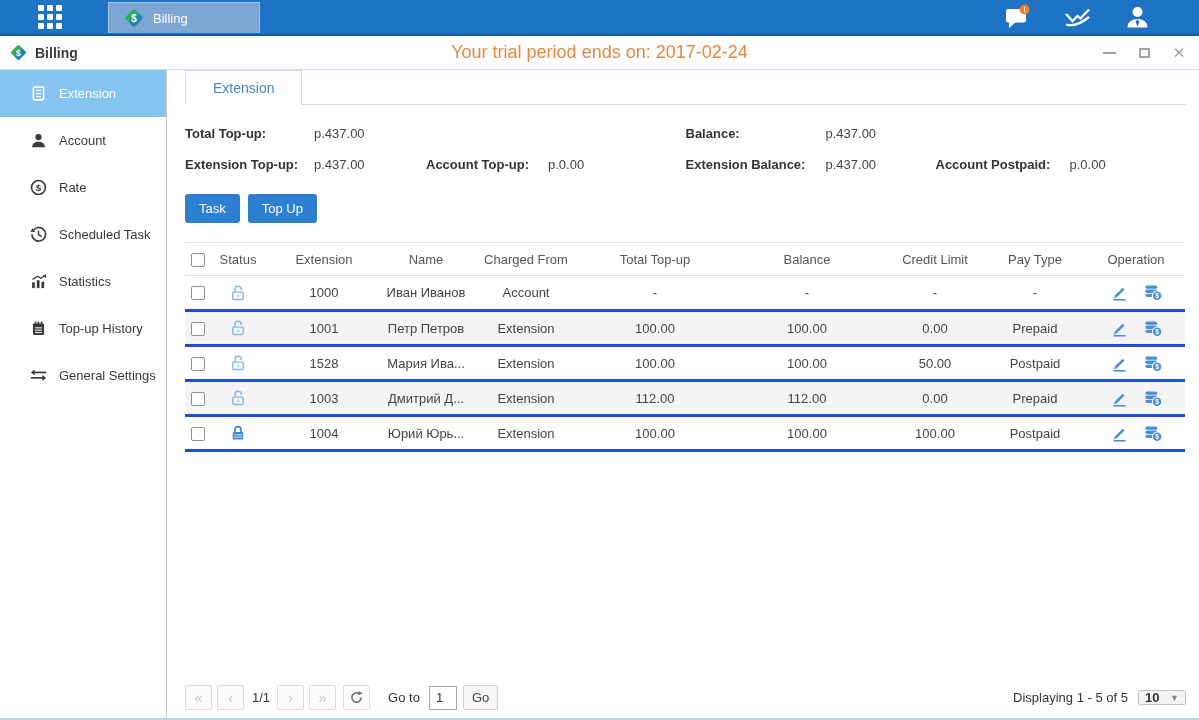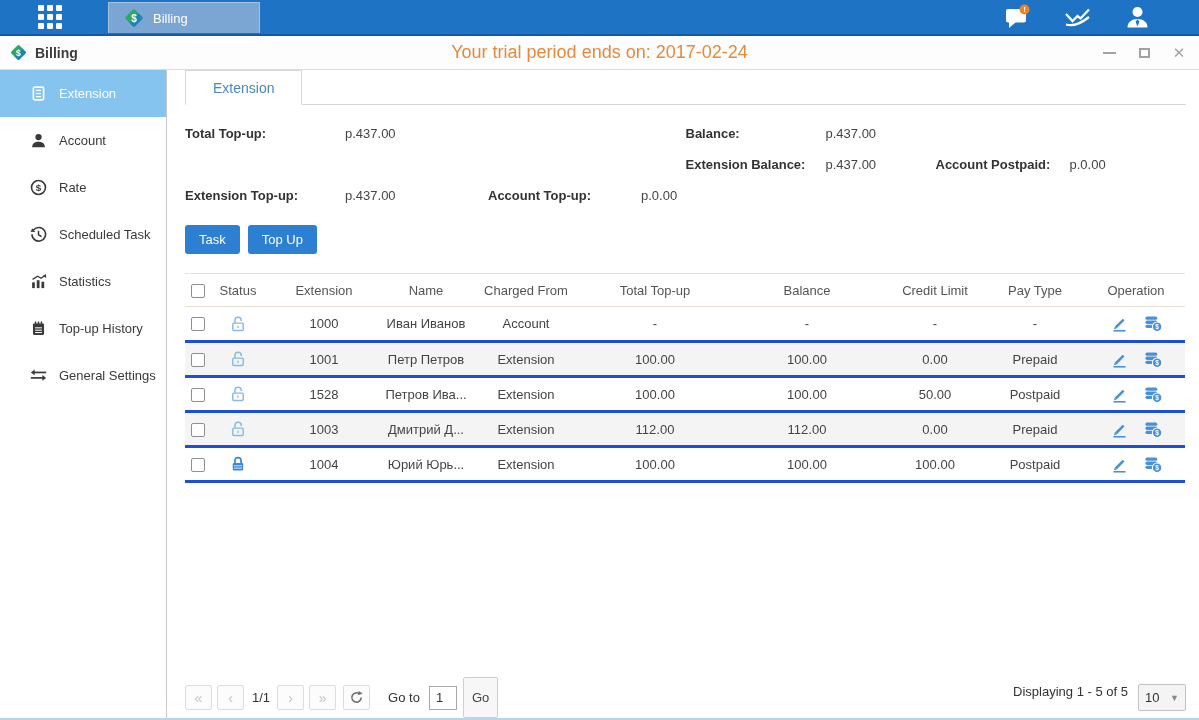--- a/index.html
+++ b/index.html
@@ -35,21 +35,21 @@
   .side-ico { width:18px; height:18px; display:flex; align-items:center; justify-content:center; }
 
   .main { flex:1; position:relative; padding:0 13px 0 18px; background:#fff; }
 
   
   .tabstrip { height:35px; border-bottom:1px solid #d8d8d8; }
   .tab { display:inline-block; height:35px; line-height:34px; padding:0 27px; border:1px solid #d8d8d8; border-bottom:1px solid #fff; background:#fff; color:#4c86c0; font-size:14px; position:relative; top:0; margin-bottom:-1px; cursor:pointer; }
 
   
   .summary { margin-top:13px; display:grid; grid-template-columns:1fr 1fr; font-size:13px; }
-  .sum-left { display:grid; grid-template-columns:129px 112px 122px 1fr; grid-auto-rows:31px; align-items:center;gap:31px; }
+  .sum-left { display:grid; grid-template-columns:129px 112px 122px 1fr; grid-auto-rows:31px; align-items:center; }
   .sum-right { display:grid; grid-template-columns:140px 110px 134px 1fr; grid-auto-rows:31px; align-items:center; }
   .lbl { font-weight:bold; color:#333; }
   .val { color:#444; }
 
   
   .btn-row { margin-top:14px; display:flex; gap:8px; }
   .btn { background:#2d7fd2; color:#fff; font-size:13px; border:none; border-radius:3px; padding:7px 14px; cursor:pointer; font-family:inherit; }
 
   
   table.ext { margin-top:19px; width:1000px; border-collapse:collapse; font-size:13px; color:#444; table-layout:fixed; }
@@ -65,23 +65,23 @@
   .op-ico { display:inline-flex; width:20px; height:20px; align-items:center; justify-content:center; cursor:pointer; vertical-align:middle; }
   .op-ico + .op-ico { margin-left:14px; }
 
   
   .pagebar { position:absolute; left:18px; right:13px; bottom:7px; height:27px; display:flex; align-items:center; font-size:13px; color:#333; }
   .pg-btn { width:27px; height:25px; border:1px solid #dcdcdc; background:#fcfcfc; border-radius:2px; display:flex; align-items:center; justify-content:center; color:#c3c3c3; font-size:14px; margin-right:5px; cursor:pointer; }
   .pg-btn.refresh { color:#6f6f6f; margin-left:2px; }
   .pg-cur { margin:0 7px 0 3px; color:#333; }
   .goto-lbl { margin-left:13px; margin-right:9px; }
   .goto-input { width:28px; height:24px; border:1px solid #a9a9a9; font-size:13px; padding-left:6px; font-family:inherit; color:#333; }
-  .go-btn { margin-left:6px; height:41px; border:1px solid #cfcfcf; background:#f7f7f7; border-radius:2px; padding:0 8px; font-size:13px; color:#444; cursor:pointer; font-family:inherit; }
+  .go-btn { margin-left:6px; height:25px; border:1px solid #cfcfcf; background:#f7f7f7; border-radius:2px; padding:0 8px; font-size:13px; color:#444; cursor:pointer; font-family:inherit; }
   .pg-right { margin-left:auto; display:flex; align-items:flex-start; }
-  .select-box { margin-left:10px; width:48px; height:27px; border:1px solid #c2c2c2; background:#f4f4f4; border-radius:2px; display:flex; align-items:center; justify-content:space-between; padding:0 6px; cursor:pointer; color:#333; }
+  .select-box { margin-left:10px; width:48px; height:15px; border:1px solid #c2c2c2; background:#f4f4f4; border-radius:2px; display:flex; align-items:center; justify-content:space-between; padding:0 6px; cursor:pointer; color:#333;font-weight:bold; }
   .select-box .caret { color:#8a8a8a; font-size:9px; }
 </style>
 </head>
 <body>
 
 <div class="page">
 
   <div class="topbar">
     <div class="grid-icon">
       <span></span>
@@ -370,21 +370,21 @@
                 </span></td>
             </tr>
             <tr>
               <td class="cbcol"><span class="checkbox"></span></td>
               <td class="lock-cell unlocked"><svg class="icon-lock-open" width="18" height="18" viewBox="0 0 20 20">
                   <path d="M6.6 9 V6 a3.5 3.5 0 0 1 7 0 v0.8" fill="none" stroke="#87b9e4" stroke-width="1.6"></path>
                   <rect x="4.2" y="9" width="11.6" height="8.3" rx="1.2" fill="none" stroke="#87b9e4" stroke-width="1.6"></rect>
                   <line x1="10" y1="11.8" x2="10" y2="14.4" stroke="#87b9e4" stroke-width="1.4"></line>
                 </svg></td>
               <td>1528</td>
-              <td>Петров Ива...</td>
+              <td>Мария Ива...</td>
               <td>Extension</td>
               <td>100.00</td>
               <td>100.00</td>
               <td>50.00</td>
               <td>Postpaid</td>
               <td class="op"><span class="op-ico">
                   <svg width="17" height="17" viewBox="0 0 18 18">
                     <path d="M4 12.3 L12.4 3.9 L14.3 5.8 L5.9 14.2 Z" fill="#4a90d9"></path>
                     <path d="M4 12.3 L3.1 15.1 L5.9 14.2 Z" fill="#4a90d9"></path>
                     <line x1="2.6" y1="16.7" x2="15.4" y2="16.7" stroke="#4a90d9" stroke-width="1.7"></line>

